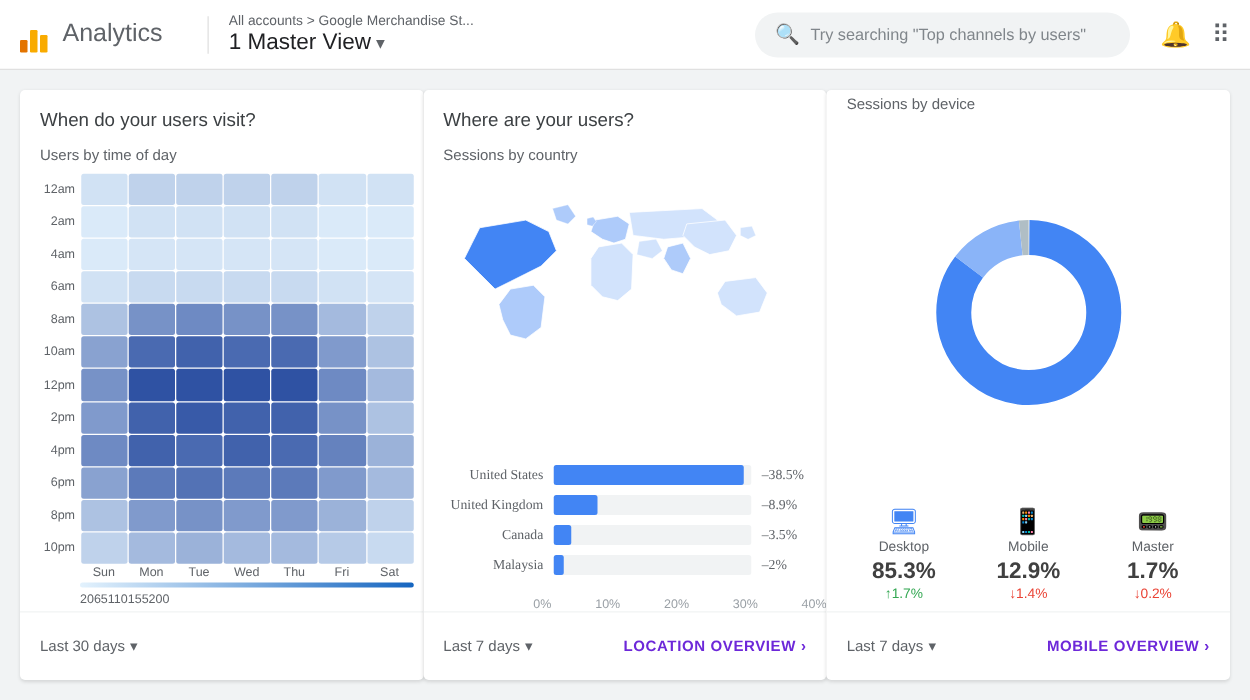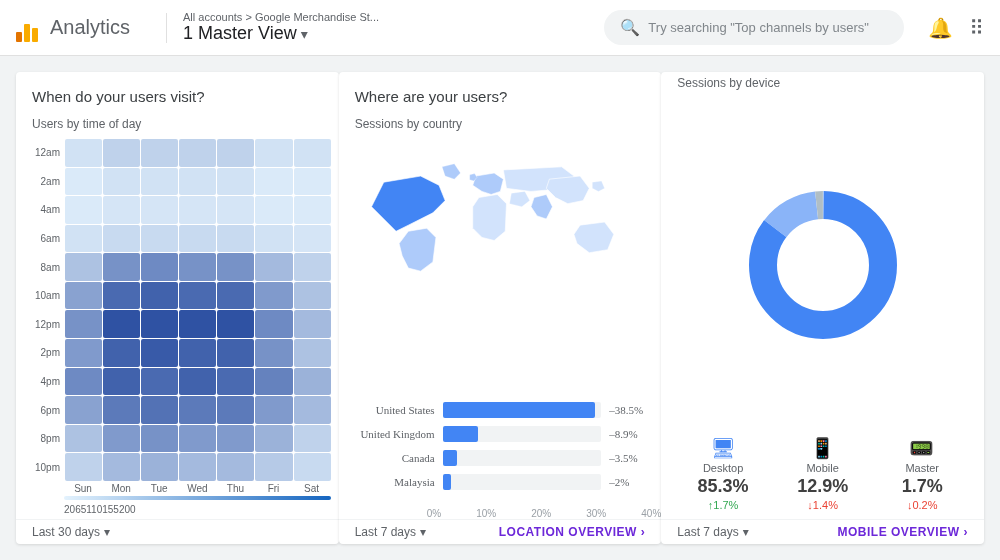--- a/index.html
+++ b/index.html
@@ -93,21 +93,21 @@
     }
 
     .card-subtitle {
       padding: 4px 16px 8px;
       font-size: 12px;
       color: #5f6368;
       font-weight: 400;
     }
 
     .card-footer {
-      padding: 5px 16px;
+      padding: 20px 16px;
       display: flex;
       align-items: flex-start;
       justify-content: space-between;
       border-top: 1px solid #f1f3f4;
       font-size: 12px;
       color: #5f6368;
     }
     .footer-link {
       color: #6d28d9;
       font-size: 12px;

